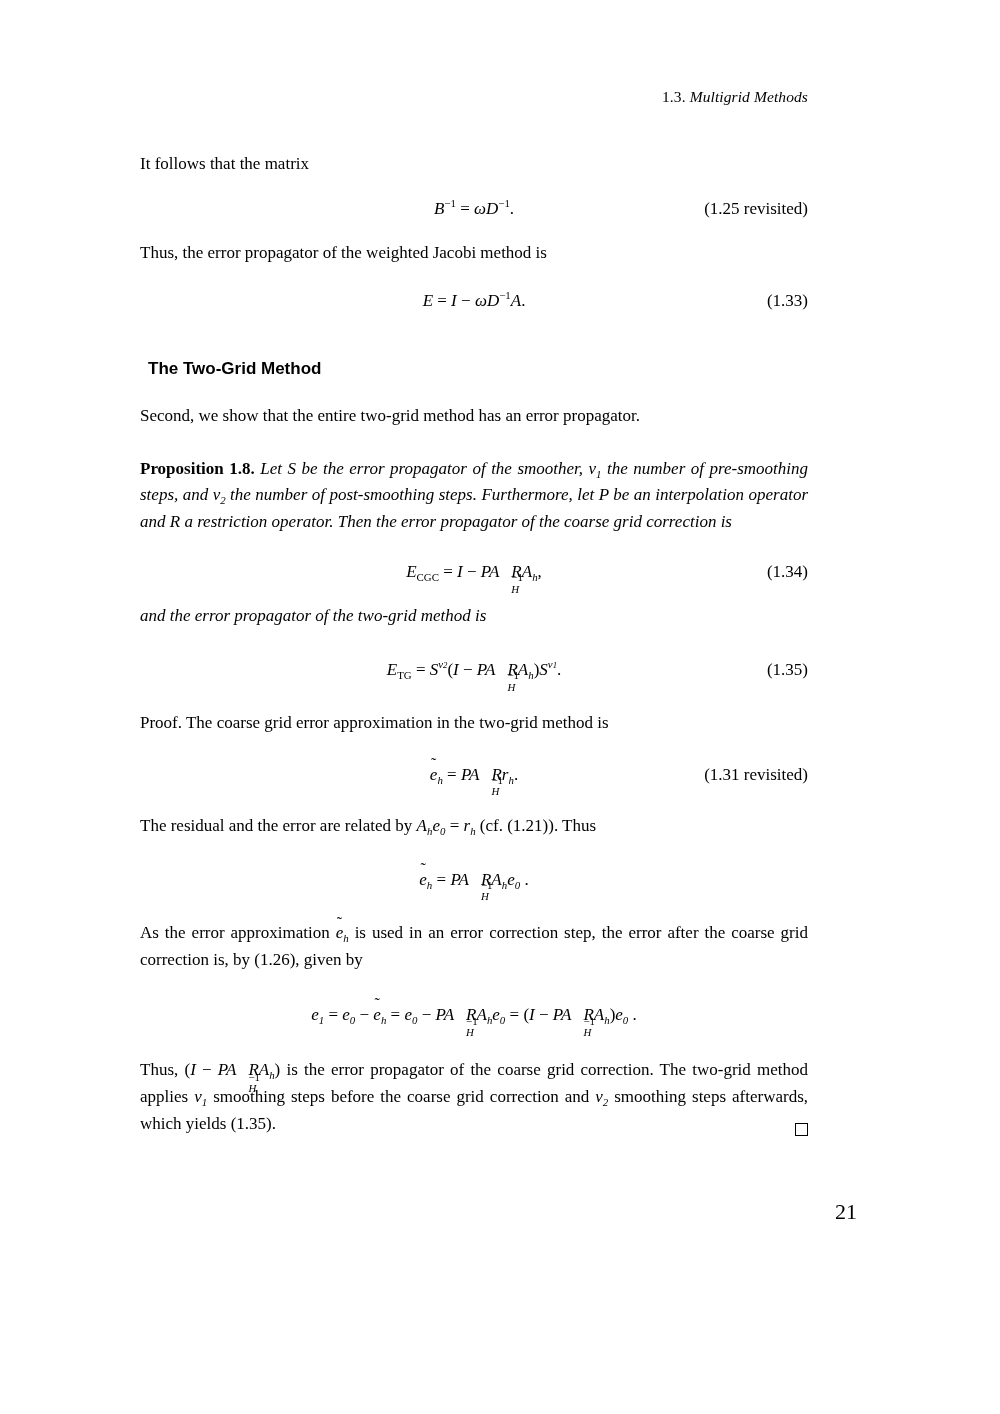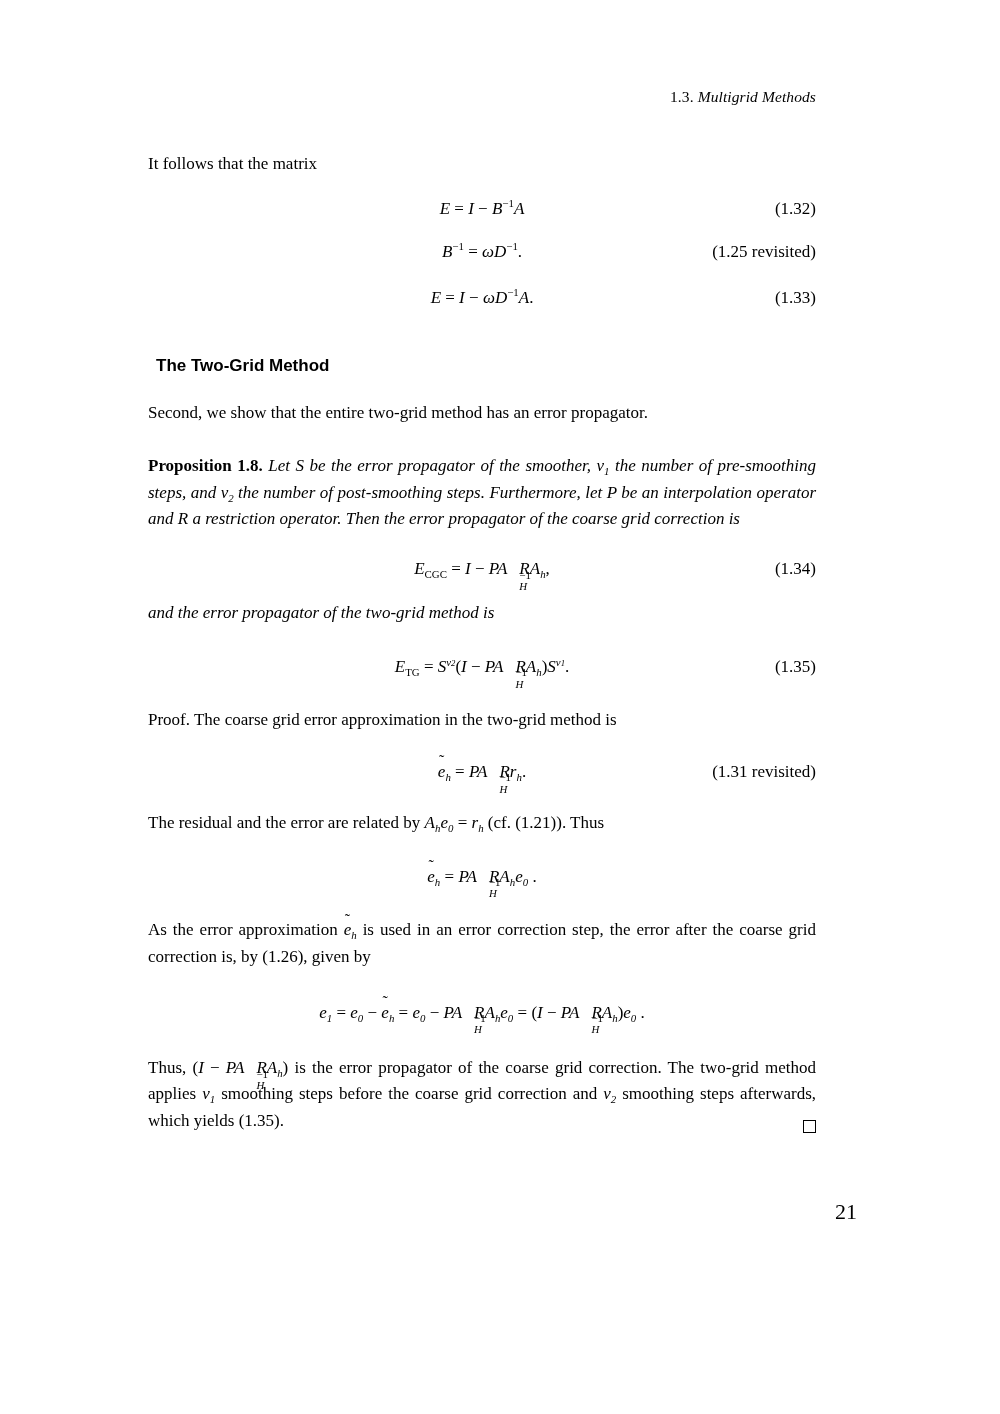--- a/index.html
+++ b/index.html
@@ -16,21 +16,21 @@
   }
   .page {
     position: relative;
     width: 1000px;
     height: 1414px;
     box-sizing: border-box;
     padding: 0;
   }
   .content {
     position: absolute;
-    left: 148px;
+    left: 140px;
     top: 88px;
     width: 668px;
   }
   .running-head {
     text-align: right;
     font-style: italic;
     font-size: 15.5px;
     letter-spacing: .1px;
     margin-bottom: 45px;
   }
@@ -147,36 +147,31 @@
 
   <div class="content">
 
     <div class="running-head">
       <span class="sec-num">1.3.</span>
       <span>Multigrid Methods</span>
     </div>
 
     <p class="para"><span>It follows that the matrix</span></p>
 
+
+
+
     <div class="eq-row">
       <div class="eq-body">
-        <i class="v">E</i> <span class="up">=</span> <i class="v">I</i> <span class="up">−</span> <i class="v">B</i><sup>−1</sup><i class="v">A</i>
-      </div>
-      <span class="eq-tag">(1.32)</span>
-    </div>
-
-
-
-    <div class="eq-row">
-      <div class="eq-body">
         <i class="v">B</i><sup>−1</sup> <span class="up">=</span> <i class="v">ωD</i><sup>−1</sup><span class="up">.</span>
       </div>
       <span class="eq-tag">(1.25 revisited)</span>
     </div>
 
+    <p class="para space-above"><span>Thus, the error propagator of the weighted Jacobi method is</span></p>
 
     <div class="eq-row" style="margin-top:22px;">
       <div class="eq-body">
         <i class="v">E</i> <span class="up">=</span> <i class="v">I</i> <span class="up">−</span> <i class="v">ωD</i><sup>−1</sup><i class="v">A</i><span class="up">.</span>
       </div>
       <span class="eq-tag">(1.33)</span>
     </div>
 
     <h3 class="subhead">The Two-Grid Method</h3>
 

